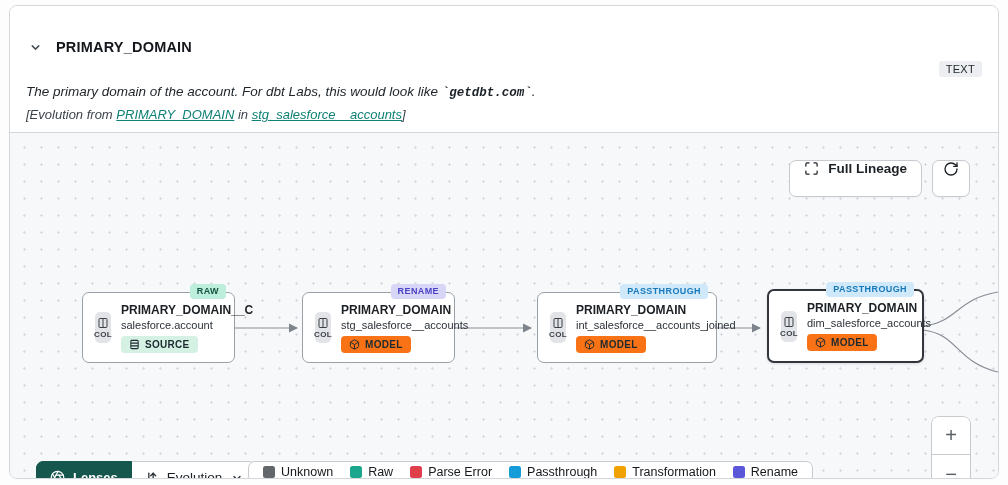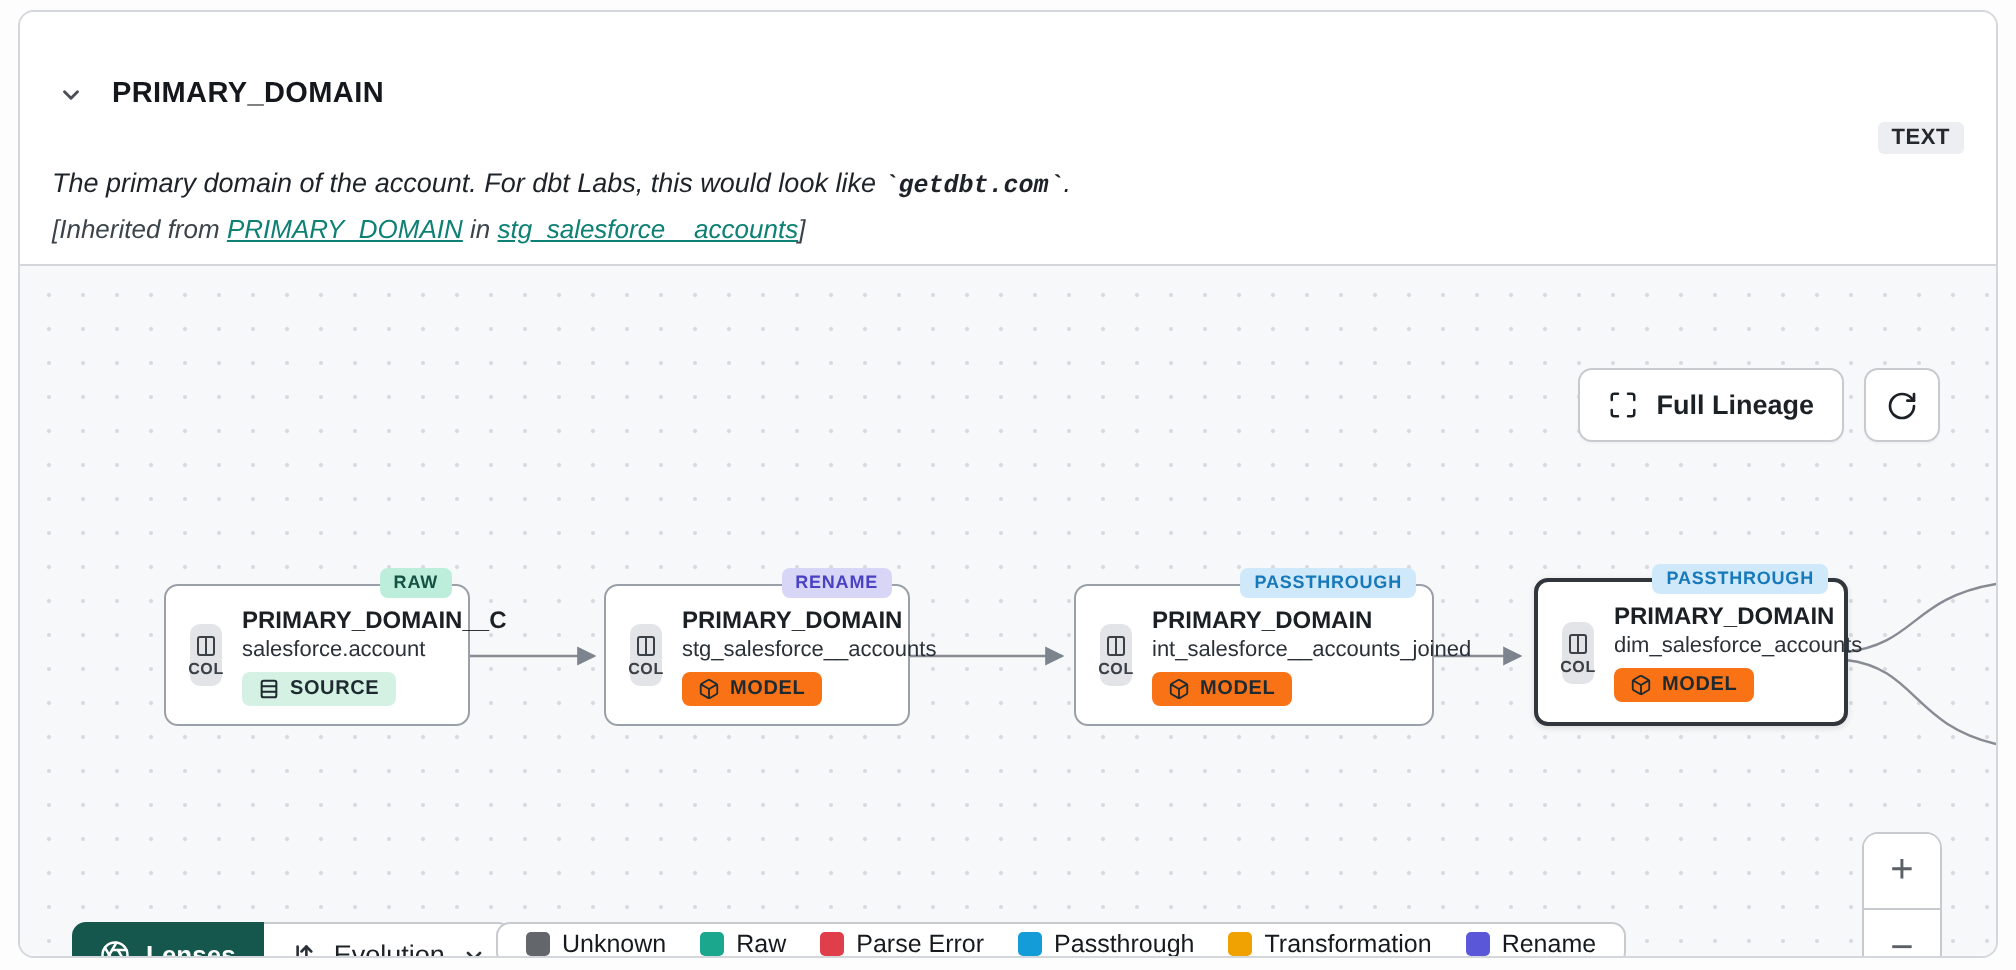--- a/index.html
+++ b/index.html
@@ -9,39 +9,39 @@
     position:absolute; left:9px; top:5px; width:990px; height:474px;
     background:#ffffff; border:1px solid #d3d6da; border-radius:8px;
     display:flex; flex-direction:column; overflow:hidden;
   }
 
   
   .hdr { padding:11px 16px 10px 16px; background:#fff; }
   .hdr-row { display:flex; align-items:center; gap:12px; }
   .chev-btn { display:inline-flex; align-items:center; justify-content:center; width:18px; height:18px; cursor:pointer; color:#4a5056; }
   .hdr-title { font-size:14.5px; font-weight:700; color:#14181c; letter-spacing:.2px; }
-  .type-badge { margin-left:auto; background:#eceef1; color:#23292e; font-size:11px; font-weight:700; padding:2px 7px; border-radius:3px; letter-spacing:.3px;margin-top:44px; }
+  .type-badge { margin-left:auto; background:#eceef1; color:#23292e; font-size:11px; font-weight:400; padding:2px 7px; border-radius:3px; letter-spacing:.3px;margin-top:44px; }
   .desc { margin-top:7px; font-style:italic; font-size:13.5px; color:#1d2328; }
   .desc .code { font-family:"Liberation Mono", monospace; font-weight:700; font-size:12.5px; }
   .inherited { margin-top:7px; font-style:italic; font-size:13px; color:#3c444b; }
   .inherited a { color:#0e8074; text-decoration:underline; cursor:pointer; }
 
   
   .canvas {
     position:relative; flex:1; border-top:1px solid #d3d6da;
     background-color:#f7f8fa;
     background-image:radial-gradient(circle, #d9dbe1 1px, transparent 1.1px);
     background-size:17px 17px; background-position:6px 6px;
   }
   .edges { position:absolute; left:0; top:0; }
 
   
   .tl-group { position:absolute; top:27px; right:28px; display:flex; gap:10px; }
   .btn { background:#fff; border:1px solid #c7cacf; border-radius:7px; color:#1c2126; cursor:pointer;
-         display:flex; align-items:center; justify-content:center; box-shadow:0 1px 1px rgba(0,0,0,.03);margin-top:24px; }
+         display:flex; justify-content:center; box-shadow:0 1px 1px rgba(0,0,0,.03); }
   .btn-full { padding:0 14px; height:37px; gap:9px; font-size:13.5px; font-weight:600; font-family:"Liberation Sans",sans-serif; }
   .btn-refresh { width:38px; height:37px; }
 
   
   .node { position:absolute; background:#fff; border:1px solid #9aa0a8; border-radius:7px; height:71px;
           display:flex; align-items:center; gap:10px; padding:0 12px; cursor:pointer; }
   .node.selected { border:2px solid #30363c; height:74px; box-shadow:0 1px 3px rgba(0,0,0,.12); }
   .node-badge { position:absolute; top:-9px; right:8px; font-size:9px; font-weight:700; letter-spacing:.4px;
                 padding:3px 7px; border-radius:4px; line-height:1; }
   .badge-raw { background:#bceedb; color:#145243; }
@@ -88,21 +88,21 @@
     <div class="hdr-row">
       <span class="chev-btn">
         <svg width="13" height="13" viewBox="0 0 16 16" fill="none" stroke="#4a5056" stroke-width="1.8" stroke-linecap="round" stroke-linejoin="round">
             <path d="M4 6l4 4 4-4"></path>
           </svg>
       </span>
       <span class="hdr-title">PRIMARY_DOMAIN</span>
       <span class="type-badge">TEXT</span>
     </div>
     <div class="desc"><span>The primary domain of the account. For dbt Labs, this would look like </span><span class="code">`getdbt.com`</span><span>.</span></div>
-    <div class="inherited"><span>[Inherited from </span><a>PRIMARY_DOMAIN</a><span> in </span><a>stg_salesforce__accounts</a><span>]</span></div>
+    <div class="inherited"><span>[Evolution from </span><a>PRIMARY_DOMAIN</a><span> in </span><a>stg_salesforce__accounts</a><span>]</span></div>
   </div>
 
   <div class="canvas">
 
     <svg class="edges" width="988" height="386">
       <defs>
         <marker id="arr" markerWidth="8" markerHeight="8" refX="7" refY="4" orient="auto">
           <path d="M0 0 L8 4 L0 8 Z" fill="#7e848d"></path>
         </marker>
       </defs>

